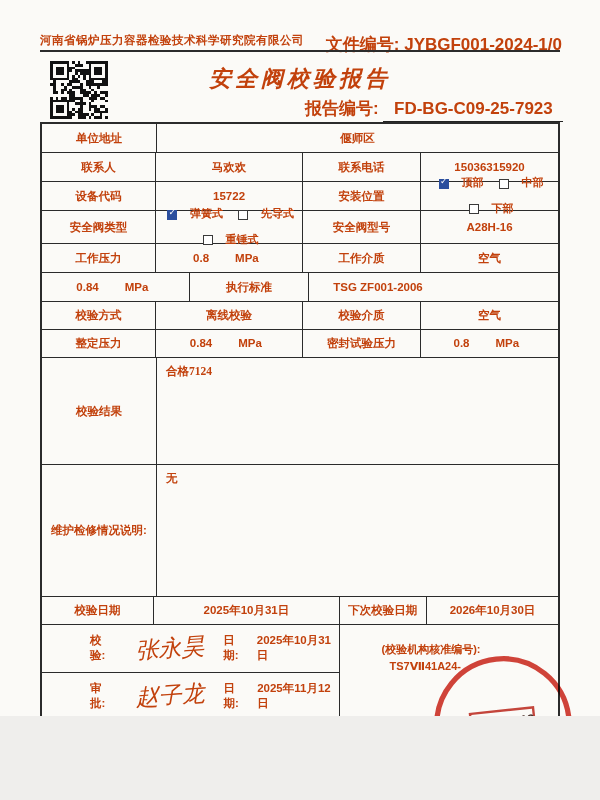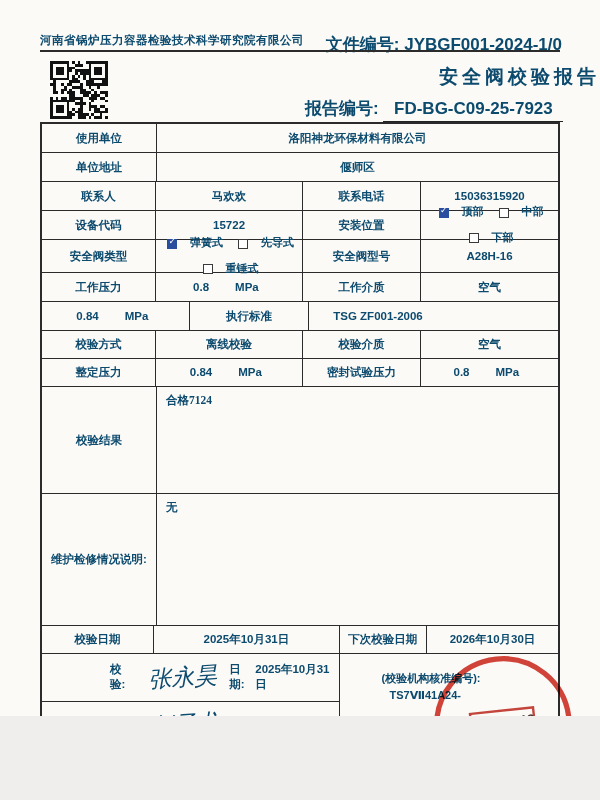--- a/index.html
+++ b/index.html
@@ -1,24 +1,24 @@
 <!DOCTYPE html>
 <html><head>
 <meta charset="utf-8">
 <style>
   html,body{margin:0;padding:0;}
   body{width:600px;height:800px;background:#efeeec;font-family:"Liberation Sans","DejaVu Sans",sans-serif;}
-  .page{position:relative;width:600px;height:716px;background:#fbfaf7;color:#0c4a6e;overflow:hidden;}
+  .page{position:relative;width:600px;height:716px;background:#fbfaf7;color:#c2410c;overflow:hidden;}
 
   
   .company{position:absolute;left:40px;top:33px;font-size:11.5px;font-weight:bold;letter-spacing:.5px;}
   .docnum{position:absolute;right:38px;top:33px;font-size:17px;font-weight:bold;}
   .hr{position:absolute;left:40px;top:50px;width:520px;border-top:2px solid #2b2b2b;}
   .qr{position:absolute;left:50px;top:61px;width:58px;height:58px;}
-  .title{position:absolute;left:0;top:64px;width:100%;text-align:right;font-size:19px;font-weight:bold;letter-spacing:4px;}
+  .title{position:absolute;left:0;top:64px;width:100%;text-align:center;font-size:22px;font-weight:bold;letter-spacing:4px;font-style:italic;}
   .reportnum{position:absolute;left:305px;top:97px;font-size:17px;font-weight:bold;}
   .reportnum .val{display:inline-block;min-width:160px;text-align:center;border-bottom:1.5px solid #222;padding:0 10px 2px;}
 
   
   .tbl{position:absolute;left:40px;top:122px;width:520px;border:2px solid #2b2b2b;box-sizing:border-box;font-size:11.5px;font-weight:bold;background:transparent;}
   .row{display:flex;border-bottom:1.5px solid #2b2b2b;align-items:stretch;}
   .row:last-child{border-bottom:none;}
   .cell{border-right:1.5px solid #2b2b2b;display:flex;align-items:center;justify-content:center;text-align:center;box-sizing:border-box;padding:2px 4px;line-height:1.25;}
   .cell:last-child{border-right:none;}
   .c1{width:115px}.c2{width:148px}.c3{width:119px}.c4{width:138px}
@@ -28,21 +28,21 @@
   .pcell{gap:26px;}
   .pcell .punit{min-width:30px;text-align:left;}
   .cbgroup{display:flex;flex-wrap:wrap;justify-content:center;align-items:center;column-gap:2px;row-gap:1px;font-size:11px;gap:12px;}
   .cb{display:inline-block;width:10px;height:10px;border:1.5px solid #3a3a3a;box-sizing:border-box;margin:0 1px -1px 3px;background:#fff;position:relative;}
   .cb.on{background:#2a4e9e;border-color:#2a4e9e;}
   .cb.on::after{content:"✓";position:absolute;left:0.5px;top:-3.5px;color:#fff;font-size:9px;font-weight:bold;}
 
   
   .sigblock{display:flex;height:94px;}
   .sigleft{width:300px;border-right:1.5px solid #2b2b2b;display:flex;flex-direction:column;box-sizing:border-box;}
-  .sigrow{flex:1;display:flex;align-items:center;padding-left:68px;gap:0;box-sizing:border-box;}
+  .sigrow{flex:1;display:flex;align-items:center;padding-left:48px;gap:8px;box-sizing:border-box;}
   .sigrow.first{border-bottom:1.5px solid #2b2b2b;}
   .sig{width:96px;text-align:center;font-size:23px;font-weight:normal;font-style:italic;font-family:"DejaVu Serif","Liberation Serif",serif;transform:rotate(-4deg);white-space:nowrap;}
   .sigright{width:220px;box-sizing:border-box;padding:16px 0 0 42px;font-size:11px;line-height:1.5;text-align:left;}
   .sigright .ln2{padding-left:8px;}
 
   
   .stamp{position:absolute;left:431px;top:653px;width:144px;height:144px;transform:rotate(-6deg);opacity:.92;mix-blend-mode:multiply;z-index:5;}
 </style>
 </head>
 <body>
@@ -219,24 +219,20 @@
   </div>
 
   <div class="title">安全阀校验报告</div>
   <div class="reportnum">
     <span>报告编号:</span>
     <span class="val">FD-BG-C09-25-7923</span>
   </div>
 
   <div class="tbl">
 
-    <div class="row h28">
-      <div class="cell c1">使用单位</div>
-      <div class="cell" style="flex:1">洛阳神龙环保材料有限公司</div>
-    </div>
 
     <div class="row h28">
       <div class="cell c1">单位地址</div>
       <div class="cell" style="flex:1">偃师区</div>
     </div>
 
     <div class="row h28">
       <div class="cell c1">联系人</div>
       <div class="cell c2">马欢欢</div>
       <div class="cell c3">联系电话</div>
@@ -336,20 +332,21 @@
         <div class="sigrow first">
           <span>校验:</span>
           <span class="sig">张永昊</span>
           <span>日期:</span>
           <span>2025年10月31日</span>
         </div>
         <div class="sigrow">
           <span>审批:</span>
           <span class="sig">赵子龙</span>
           <span>日期:</span>
+          <span>2025年11月12日</span>
         </div>
       </div>
       <div class="sigright">
         <div>(校验机构核准编号):</div>
         <div class="ln2">TS7Ⅶ41A24-</div>
       </div>
     </div>
 
   </div>
 

